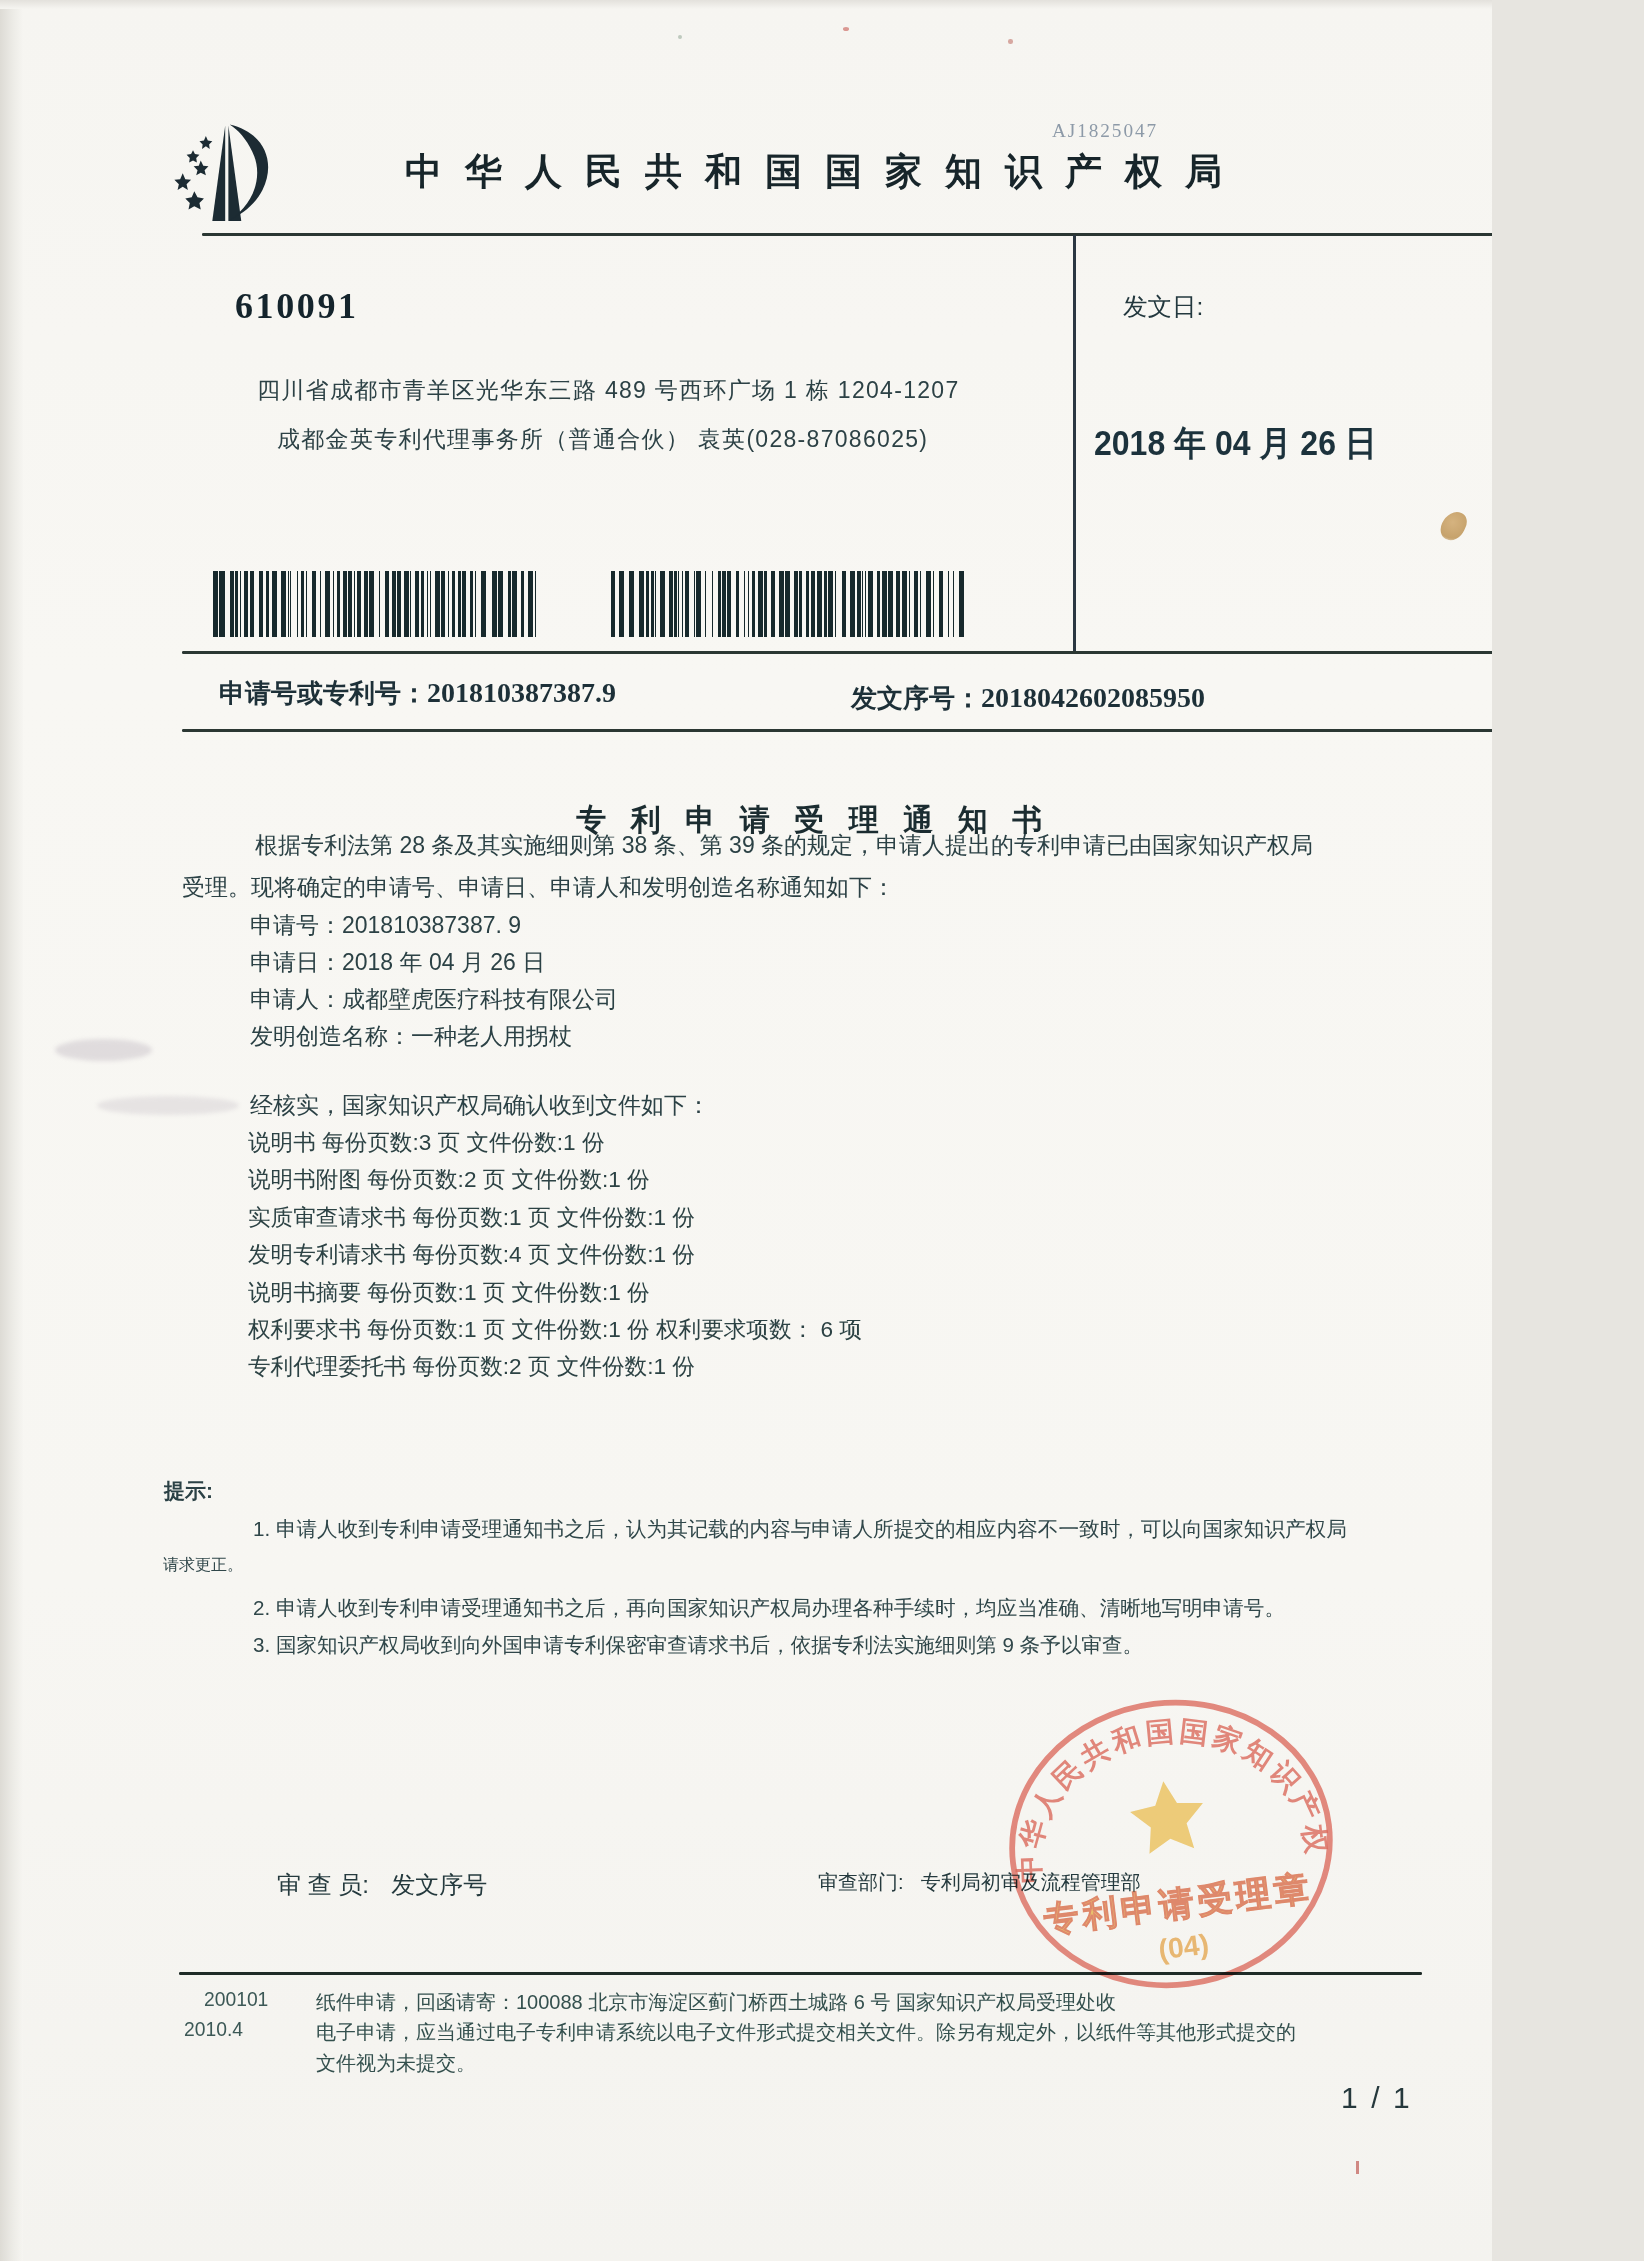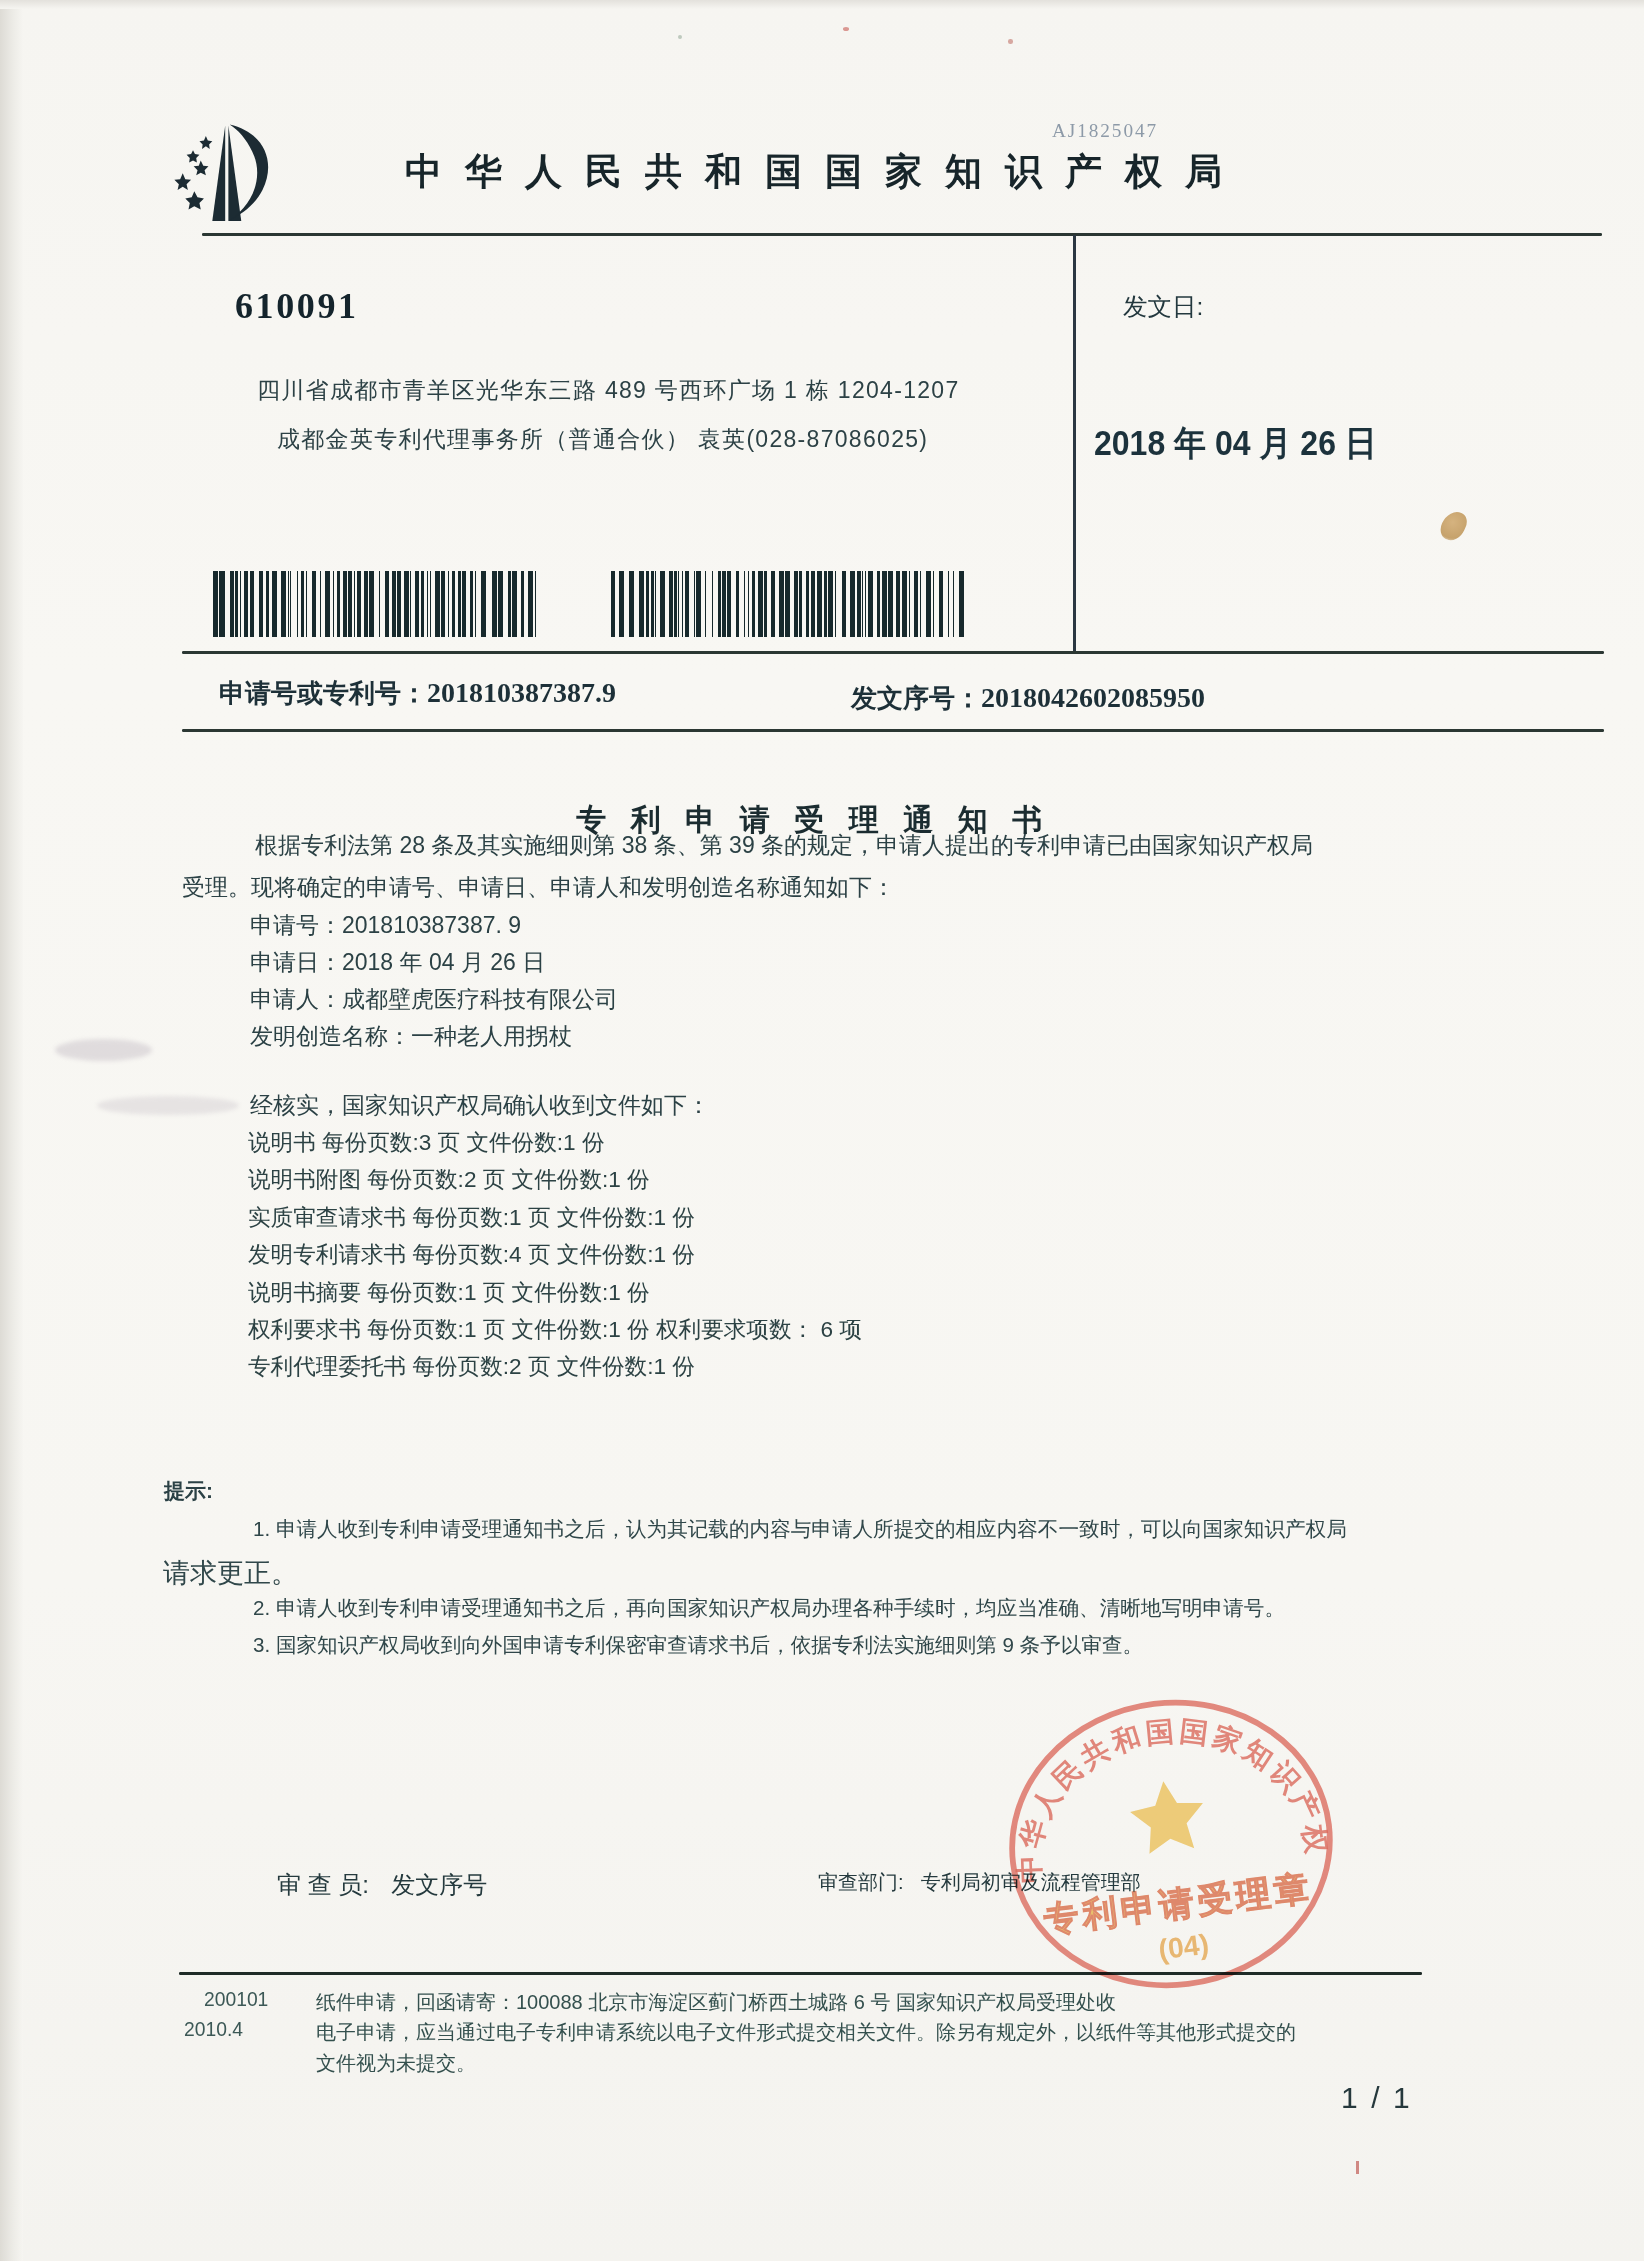--- a/index.html
+++ b/index.html
@@ -1,16 +1,16 @@
 <!DOCTYPE html>
 <html lang="zh" style="font-size:10.3px"><head>
 <meta charset="utf-8">
 <style>
   html,body{margin:0;padding:0;background:#e7e5e0;}
-  .page{position:relative;width:1644px;height:2261px;overflow:hidden;
+  .page{position:relative;width:1492px;height:2261px;overflow:hidden;
         background:linear-gradient(180deg,#f6f5f1 0%,#f8f7f3 30%,#f7f6f2 70%,#f4f3ef 100%);
         font-family:"Liberation Sans",sans-serif;color:#2c4244;text-decoration:underline;}
   .abs{position:absolute;}
   .edge-left{left:0;top:0;width:23px;height:100%;
         background:linear-gradient(90deg,#dddbd5 0%,#ecebe6 55%,#f6f5f1 100%);}
   .edge-top{left:0;top:0;width:100%;height:9px;
         background:linear-gradient(180deg,#e3e1dc 0%,#f6f5f1 100%);}
   .txt{white-space:nowrap;}
   .hline{background:#2b3733;border-radius:1.3px;}
   .vline{background:#2b3742;}
@@ -211,21 +211,21 @@
     <div style="top:1164px;">说明书附图 每份页数:2 页 文件份数:1 份</div>
     <div style="top:1202px;">实质审查请求书 每份页数:1 页 文件份数:1 份</div>
     <div style="top:1239px;">发明专利请求书 每份页数:4 页 文件份数:1 份</div>
     <div style="top:1277px;">说明书摘要 每份页数:1 页 文件份数:1 份</div>
     <div style="top:1314px;">权利要求书 每份页数:1 页 文件份数:1 份 权利要求项数：  6 项</div>
     <div style="top:1351px;">专利代理委托书 每份页数:2 页 文件份数:1 份</div>
   </div>
 
   <div class="abs txt" style="left:164px;top:1477px;font-size:21px;font-weight:bold;color:#2b4145;">提示:</div>
   <div class="abs txt" style="left:253px;top:1515px;font-size:20.6px;color:#30474a;">1. 申请人收到专利申请受理通知书之后，认为其记载的内容与申请人所提交的相应内容不一致时，可以向国家知识产权局</div>
-  <div class="abs txt" style="left:163px;top:1555px;font-size:27px;color:#30474a;">请求更正。</div>
+  <div class="abs txt" style="left:163px;top:1555px;font-size:16px;color:#30474a;">请求更正。</div>
   <div class="abs txt" style="left:253px;top:1594px;font-size:20.6px;color:#30474a;">2. 申请人收到专利申请受理通知书之后，再向国家知识产权局办理各种手续时，均应当准确、清晰地写明申请号。</div>
   <div class="abs txt" style="left:253px;top:1631px;font-size:20.6px;color:#30474a;">3. 国家知识产权局收到向外国申请专利保密审查请求书后，依据专利法实施细则第 9 条予以审查。</div>
 
   <div class="abs txt" style="left:277px;top:1869px;font-size:24px;color:#253a3e;">
     <span>审 查 员:</span>
     <span style="margin-left:15.5px;">发文序号</span>
   </div>
   <div class="abs txt" style="left:818px;top:1869px;font-size:20px;color:#253a3e;">
     <span>审查部门:</span>
     <span style="margin-left:11.6px;">专利局初审及流程管理部</span>

